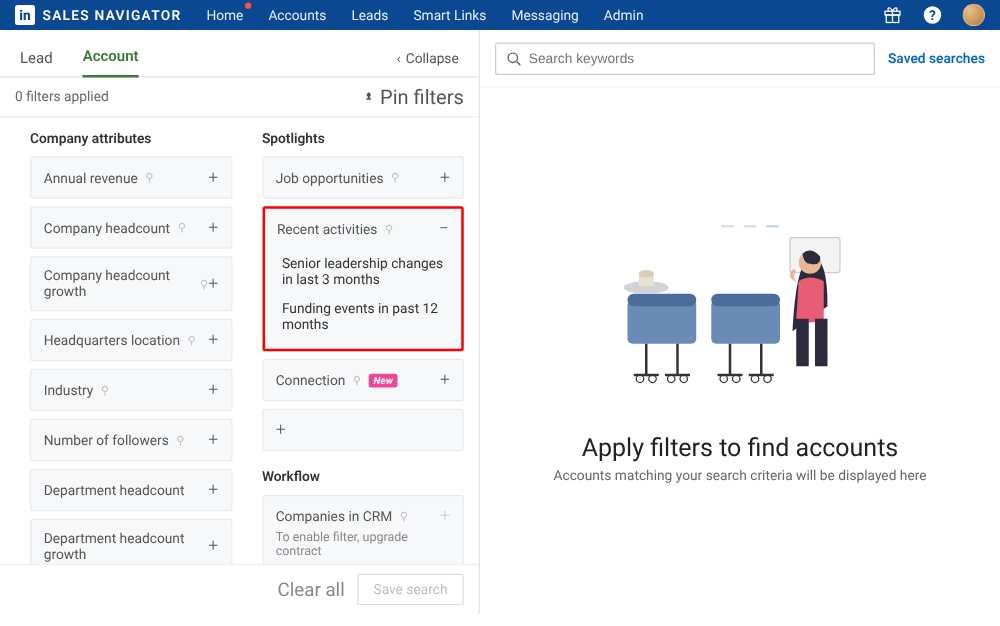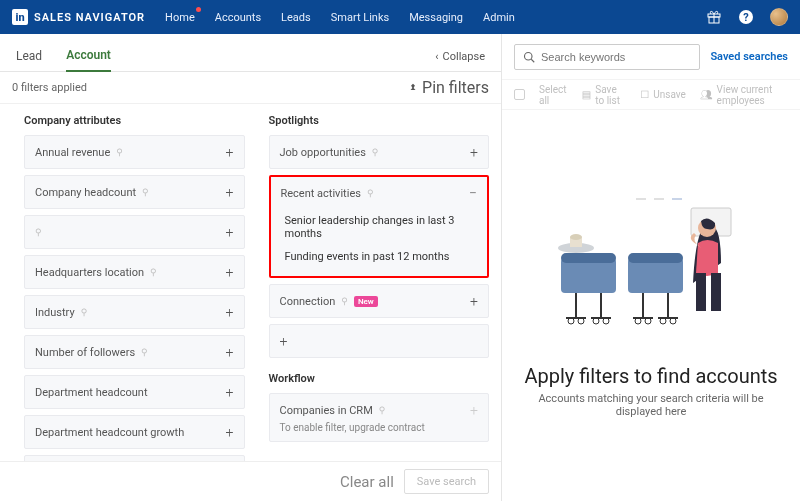--- a/index.html
+++ b/index.html
@@ -1,49 +1,49 @@
 <!DOCTYPE html>
 <html><head>
 <meta charset="utf-8">
 <style>
   * { box-sizing: border-box; margin: 0; padding: 0; }
   body { font-family: -apple-system, BlinkMacSystemFont, "Segoe UI", Roboto, Helvetica, Arial, sans-serif; font-size: 12px; color: #333; background: #fff; width: 800px; height: 501px; overflow: hidden; }
-  .topnav { background: #0b4892; height: 34px; display: flex; align-items: center; padding: 0 12px; color: #fff; }
+  .topnav { background: #0b4892; height: 24px; display: flex; align-items: center; padding: 0 12px; color: #fff; }
   .brand { display: flex; align-items: center; gap: 6px; margin-right: 20px; }
   .brand-logo { width: 16px; height: 16px; background: #fff; color: #0b4892; border-radius: 2px; display: flex; align-items: center; justify-content: center; font-weight: 800; font-size: 11px; }
   .brand-text { font-weight: 600; letter-spacing: 1px; font-size: 11px; }
   .navlinks { display: flex; gap: 20px; }
   .navlinks .item { font-size: 11px; color: #e6eefc; cursor: pointer; position: relative; }
   .navlinks .item .dot { position: absolute; top: -4px; right: -6px; width: 5px; height: 5px; background: #ff4d4d; border-radius: 50%; }
   .topnav-right { margin-left: auto; display: flex; align-items: center; gap: 16px; }
   .topnav-right .icon { width: 16px; height: 16px; display: flex; align-items: center; justify-content: center; color: #fff; }
   .avatar { width: 18px; height: 18px; border-radius: 50%; background: radial-gradient(circle at 30% 30%, #e8c08c, #b07a3c); border: 1px solid #fff3; }
   .main { display: flex; height: 467px; }
-  .left { width: 502px; border-right: 1px solid #e5e5e5; display: flex; flex-direction: column; }
+  .left { width: 384px; border-right: 1px solid #e5e5e5; display: flex; flex-direction: column; }
   .tabs { display: flex; gap: 24px; padding: 8px 16px 0 16px; border-bottom: 1px solid #e5e5e5; align-items: flex-end; }
   .tab { padding: 6px 0 8px 0; font-size: 12px; color: #555; cursor: pointer; }
   .tab.active { color: #3c7a3c; border-bottom: 2px solid #3c7a3c; font-weight: 600; margin-bottom: -1px; }
   .collapse { margin-left: auto; font-size: 11px; color: #555; display: flex; align-items: center; gap: 4px; padding-bottom: 8px; cursor: pointer; }
   .subbar { display: flex; align-items: center; padding: 10px 12px; border-bottom: 1px solid #f0f0f0; height: 32px; }
   .subbar-left { font-size: 11px; color: #666; }
   .pin-filters { margin-left: auto; font-size: 16px; color: #555; display: flex; align-items: center; gap: 4px; cursor: pointer; }
   .filter-body { display: flex; gap: 12px; padding: 10px 12px; overflow: hidden; flex: 1; }
   .col { flex: 1; padding-left: 12px; }
   .col-h { font-size: 11px; font-weight: 600; color: #333; margin-bottom: 8px; }
   .card { background: #f7f8fa; border: 1px solid #e9eaee; border-radius: 2px; margin-bottom: 6px; }
   .card-row { display: flex; align-items: center; padding: 8px 10px; font-size: 11px; color: #555; cursor: pointer; }
   .card-row .label { flex: 1; display: flex; align-items: center; gap: 6px; }
   .pinicon { color: #c0c0c0; font-size: 9px; }
   .plus { color: #555; font-size: 14px; font-weight: 300; }
   .minus { color: #555; font-size: 14px; font-weight: 300; }
   .highlight { border: 2px solid #ff0000; }
   .sub-items { padding: 0 10px 8px 10px; }
   .sub-items .opt { font-size: 11px; color: #333; padding: 5px 4px; cursor: pointer; }
   .card .hint { font-size: 10px; color: #888; padding: 0 10px 8px 10px; margin-top: -4px; }
-  .badge-new { background: #ec4899; color: #fff; font-size: 8px; font-weight: 600; padding: 1px 4px; border-radius: 2px; }
+  .badge-new { background: #ec4899; color: #fff; font-size: 8px; font-weight: 600; padding: 1px 4px; border-radius: 2px; font-style: italic; }
   .left-footer { border-top: 1px solid #eee; height: 40px; display: flex; align-items: center; justify-content: flex-end; padding: 0 12px; gap: 10px; }
   .btn-clear { color: #888; font-size: 15px; cursor: pointer; }
   .btn-save { border: 1px solid #ddd; color: #bbb; font-size: 11px; padding: 5px 12px; border-radius: 2px; background: #fff; cursor: default; }
   .right { flex: 1; display: flex; flex-direction: column; }
   .search-row { display: flex; align-items: center; padding: 8px 12px; gap: 10px; height: 46px; border-bottom: 1px solid #f3f3f3; }
   .search-box { flex: 1; border: 1px solid #ccc; border-radius: 2px; display: flex; align-items: center; padding: 0 8px; height: 26px; gap: 6px; }
   .search-box input { border: none; outline: none; font-size: 11px; flex: 1; color: #333; }
   .saved-link { color: #0a66c2; font-size: 11px; font-weight: 600; cursor: pointer; }
   .toolbar { display: flex; align-items: center; gap: 14px; padding: 0 12px; height: 30px; font-size: 10px; color: #bfbfbf; border-bottom: 1px solid #f3f3f3; }
   .toolbar .cb { width: 11px; height: 11px; border: 1px solid #d0d0d0; border-radius: 2px; flex-shrink: 0; }
@@ -129,20 +129,21 @@
               <div class="label">
                 <span>Company headcount</span>
                 <span class="pinicon">⚲</span>
               </div>
               <span class="plus">+</span>
             </div>
           </div>
         <div class="card">
             <div class="card-row">
               <div class="label">
+                <span>Company headcount growth</span>
                 <span class="pinicon">⚲</span>
               </div>
               <span class="plus">+</span>
             </div>
           </div>
         <div class="card">
             <div class="card-row">
               <div class="label">
                 <span>Headquarters location</span>
                 <span class="pinicon">⚲</span>
@@ -262,36 +263,20 @@
           <svg width="12" height="12" viewBox="0 0 16 16">
               <circle cx="7" cy="7" r="5" fill="none" stroke="#666" stroke-width="1.5"></circle>
               <line x1="11" y1="11" x2="15" y2="15" stroke="#666" stroke-width="1.5"></line>
             </svg>
         </span>
         <input type="text" placeholder="Search keywords" style="">
       </div>
       <div class="saved-link">Saved searches</div>
     </div>
 
-    <div class="toolbar">
-      <div class="cb"></div>
-      <div class="tbtn">Select all</div>
-      <div class="tbtn">
-          <span>▤</span>
-          <span>Save to list</span>
-        </div>
-      <div class="tbtn">
-          <span>☐</span>
-          <span>Unsave</span>
-        </div>
-      <div class="tbtn">
-          <span>👥︎</span>
-          <span>View current employees</span>
-        </div>
-    </div>
 
     <div class="empty-state">
       <div class="illus">
         <svg width="210" height="155" viewBox="0 0 210 155">
           <rect x="90" y="5" width="10" height="2" fill="#e0e0e0"></rect>
           <rect x="108" y="5" width="10" height="2" fill="#e0e0e0"></rect>
           <rect x="126" y="5" width="10" height="2" fill="#c8d4e8"></rect>
           <rect x="145" y="15" width="40" height="28" rx="2" fill="#f3f3f3" stroke="#ccc"></rect>
           <path d="M147 90 Q150 30 163 32 Q175 30 175 70" fill="#2b2b3d"></path>
           <circle cx="161" cy="35" r="9" fill="#e8b69a"></circle>

